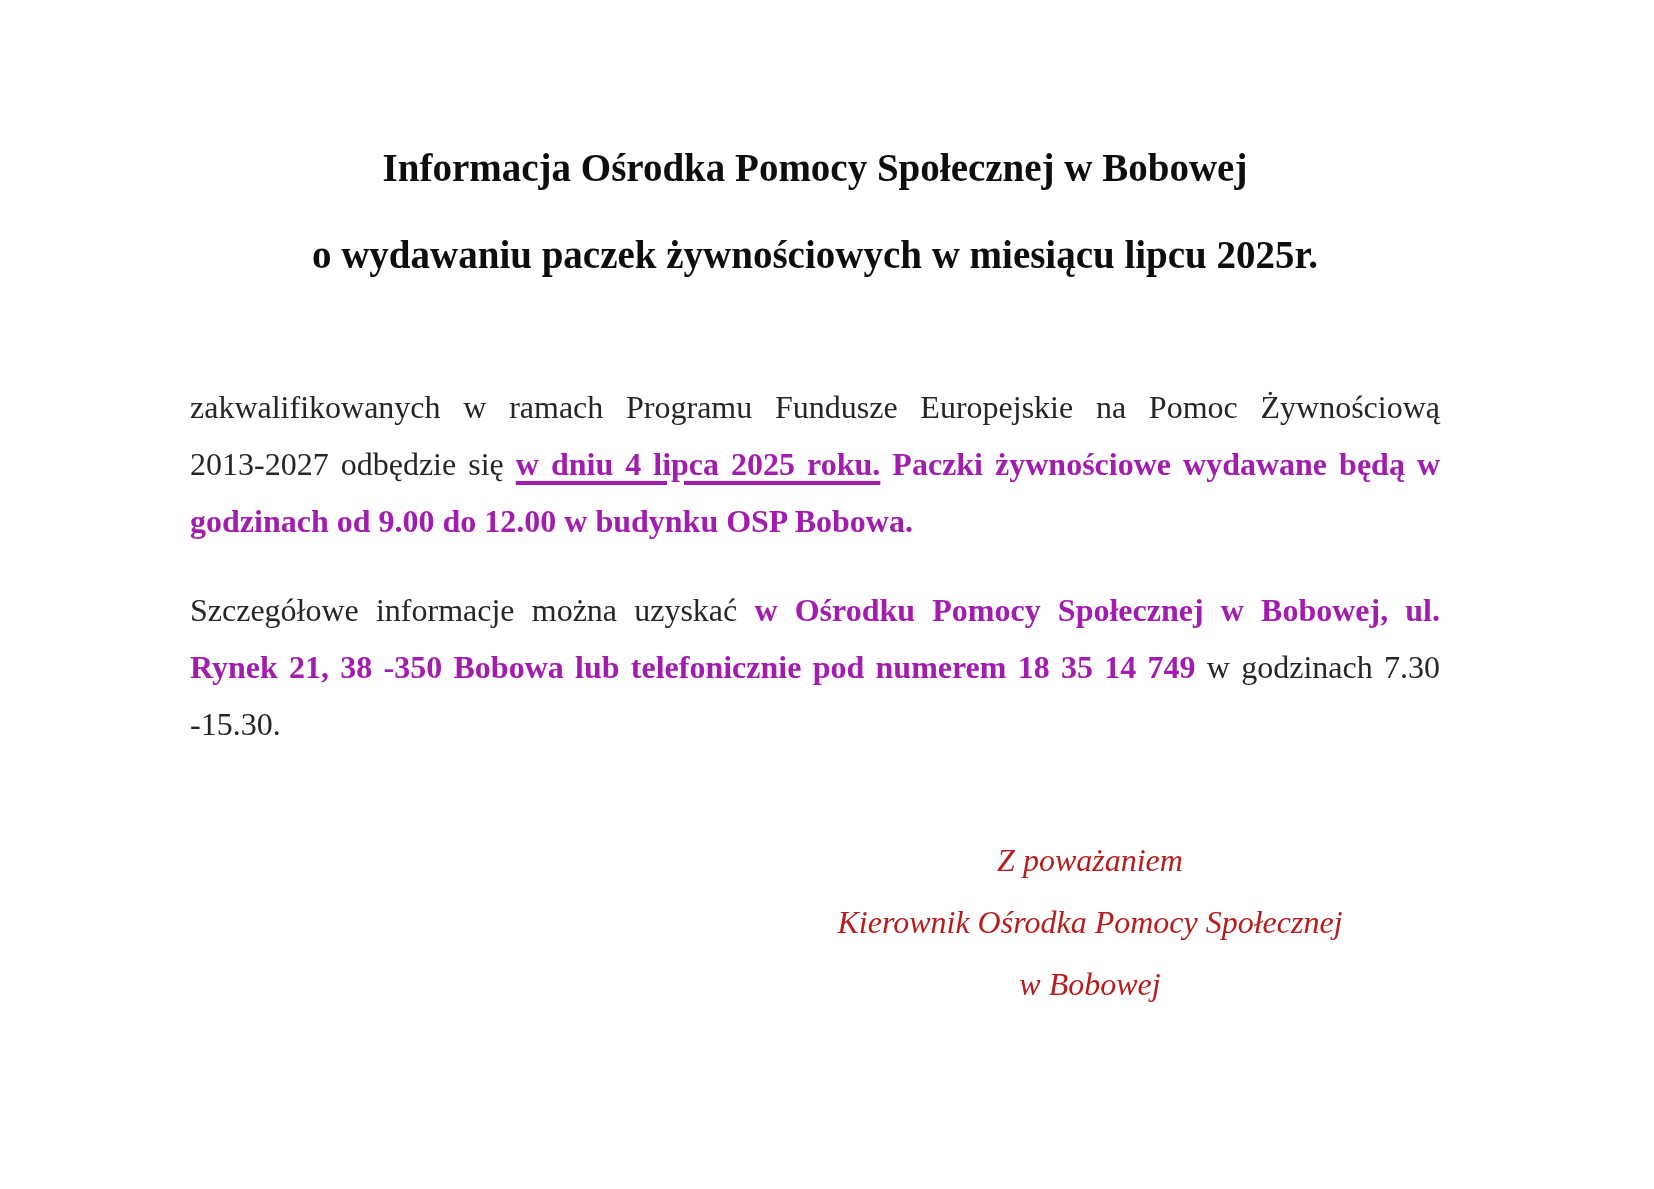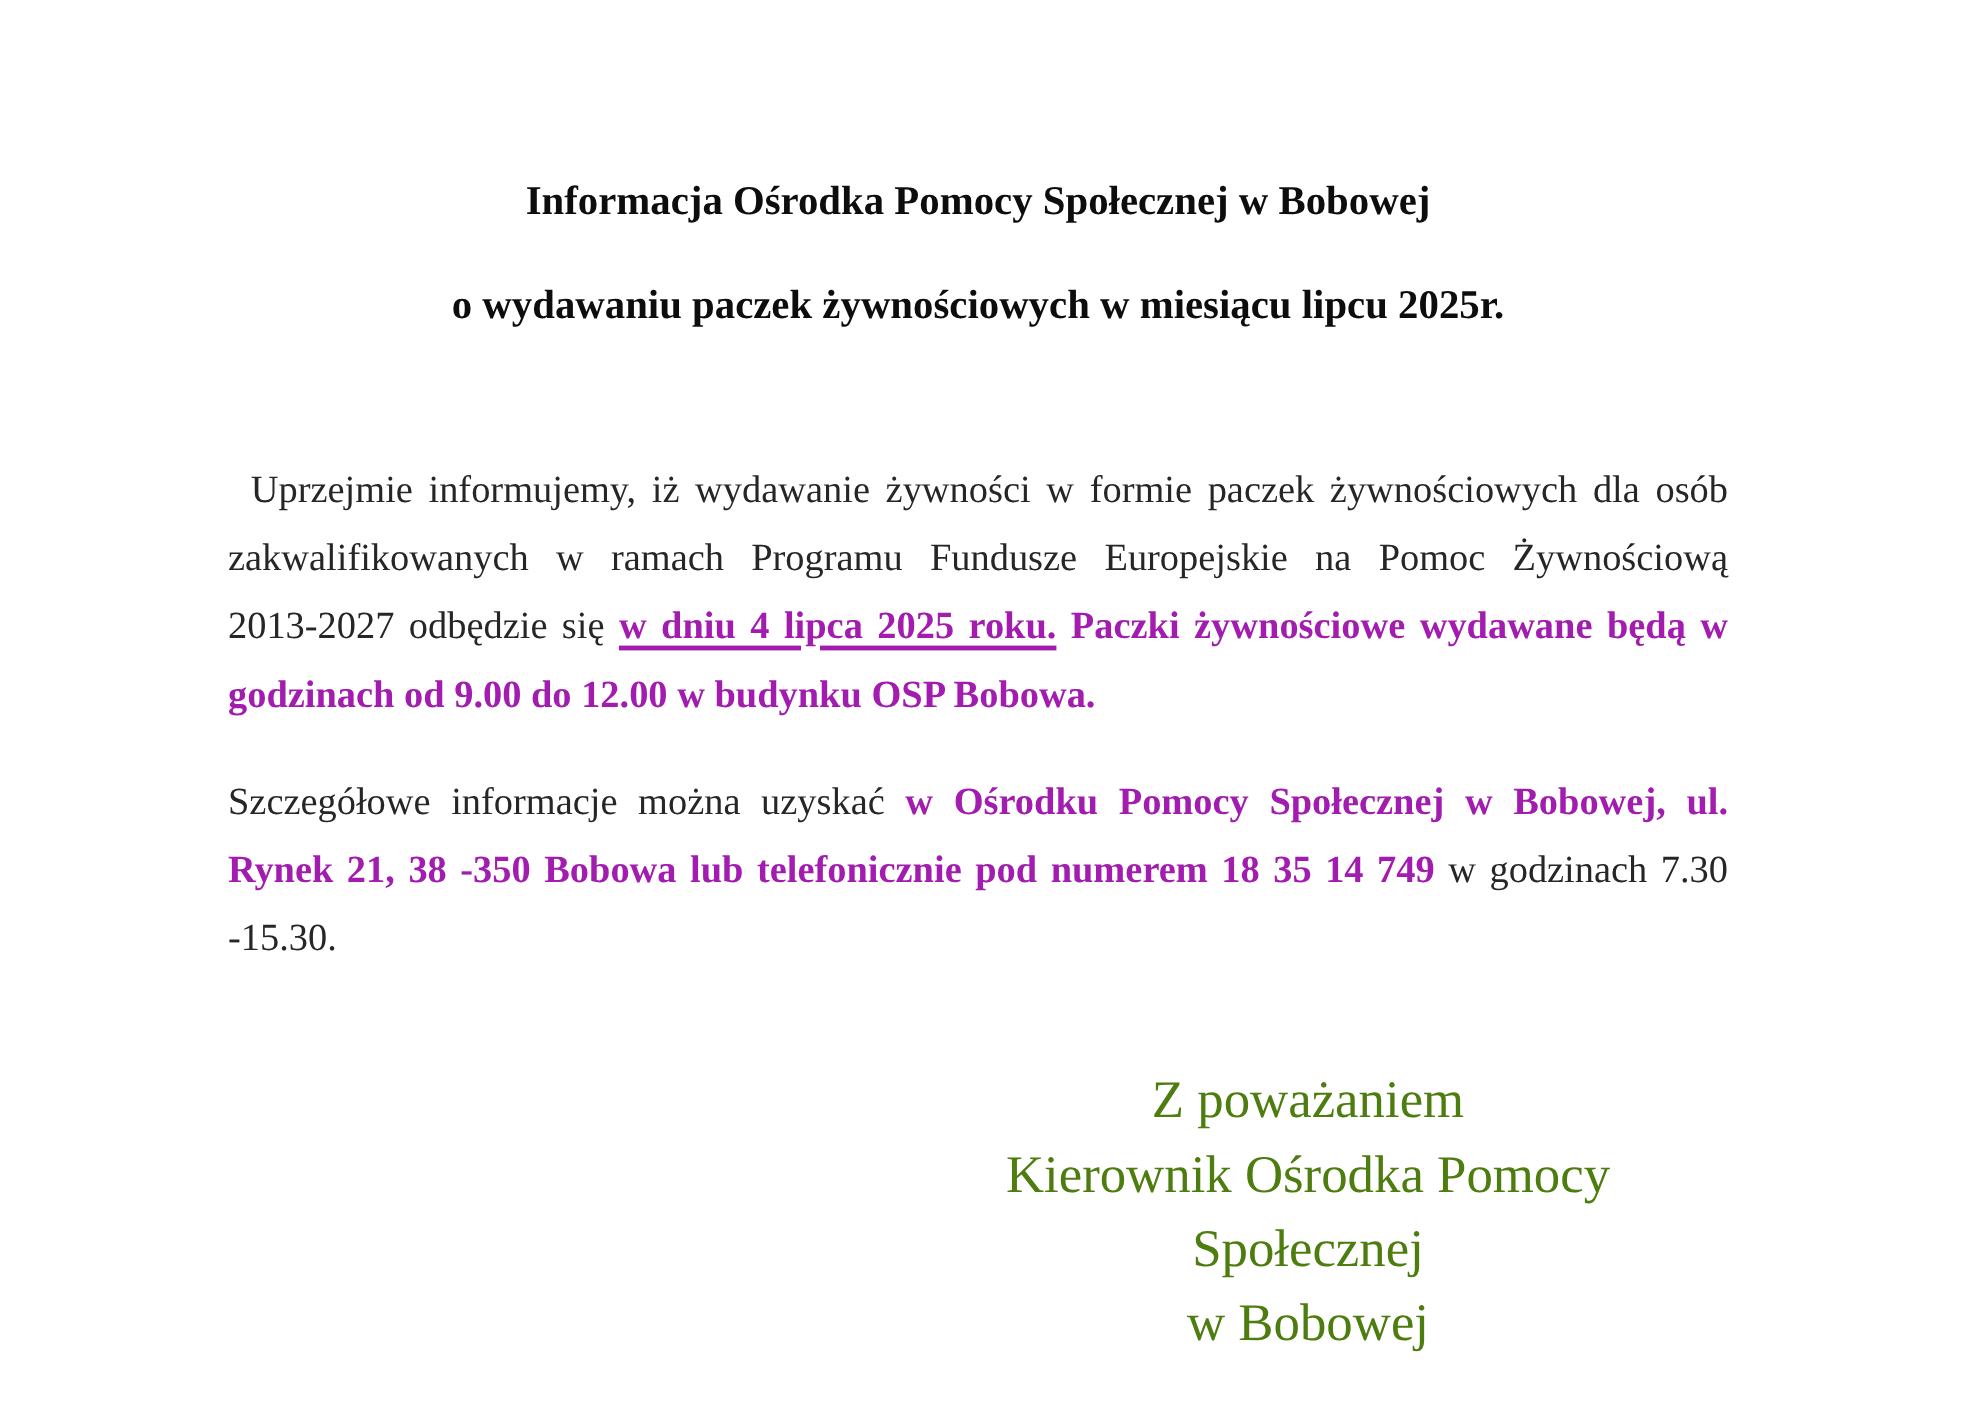--- a/index.html
+++ b/index.html
@@ -17,21 +17,21 @@
     position: relative;
     width: 1654px;
     height: 1189px;
     background: #ffffff;
   }
   .doc-title, .doc-subtitle {
     margin-left: 190px;
     width: 1250px;
     text-align: center;
     font-weight: bold;
-    font-size: 34px;
+    font-size: 39px;
     line-height: 57px;
     color: #0d0d0d;
   }
   .doc-title { margin-top: 139px; }
   .doc-subtitle { margin-top: 30px; }
   .u-title {
     text-decoration-thickness: 4px;
     text-underline-offset: 6px;
   }
   .para {
@@ -56,40 +56,40 @@
   .u-date {
     text-decoration: underline;
     text-decoration-thickness: 3.5px;
     text-underline-offset: 6px;
   }
   .signature {
     margin-left: 800px;
     margin-top: 76px;
     width: 580px;
     text-align: center;
-    font-size: 44px;
+    font-size: 32px;
     line-height: 62px;
-    color: #4d7c0f;
+    color: #b91c1c;
+    font-style: italic;
   }
 </style>
 </head>
 <body>
 
 <div class="page">
 
   <div class="doc-title">
     <span>Informacja Ośrodka Pomocy Społecznej w Bobowej</span>
   </div>
 
   <div class="doc-subtitle">
     <span>o wydawaniu paczek żywnościowych </span><span class="u-title">w miesiącu lipcu 2025r.</span>
   </div>
 
   <div class="para para-1">
-    <div class="jline indent">Uprzejmie informujemy, iż wydawanie żywności w formie paczek żywnościowych dla osób</div>
     <div class="jline">zakwalifikowanych w ramach Programu Fundusze Europejskie na Pomoc Żywnościową</div>
     <div class="jline">
       <span>2013-2027 odbędzie się </span><span class="b u-date">w dniu 4 lipca 2025 roku.</span><span class="b"> Paczki żywnościowe wydawane będą  w</span>
     </div>
     <div class="lline b">godzinach od 9.00 do 12.00 w budynku OSP Bobowa.</div>
   </div>
 
   <div class="para para-2">
     <div class="jline">
       <span>Szczegółowe informacje można uzyskać </span><span class="b">w Ośrodku Pomocy Społecznej w Bobowej, ul.</span>

